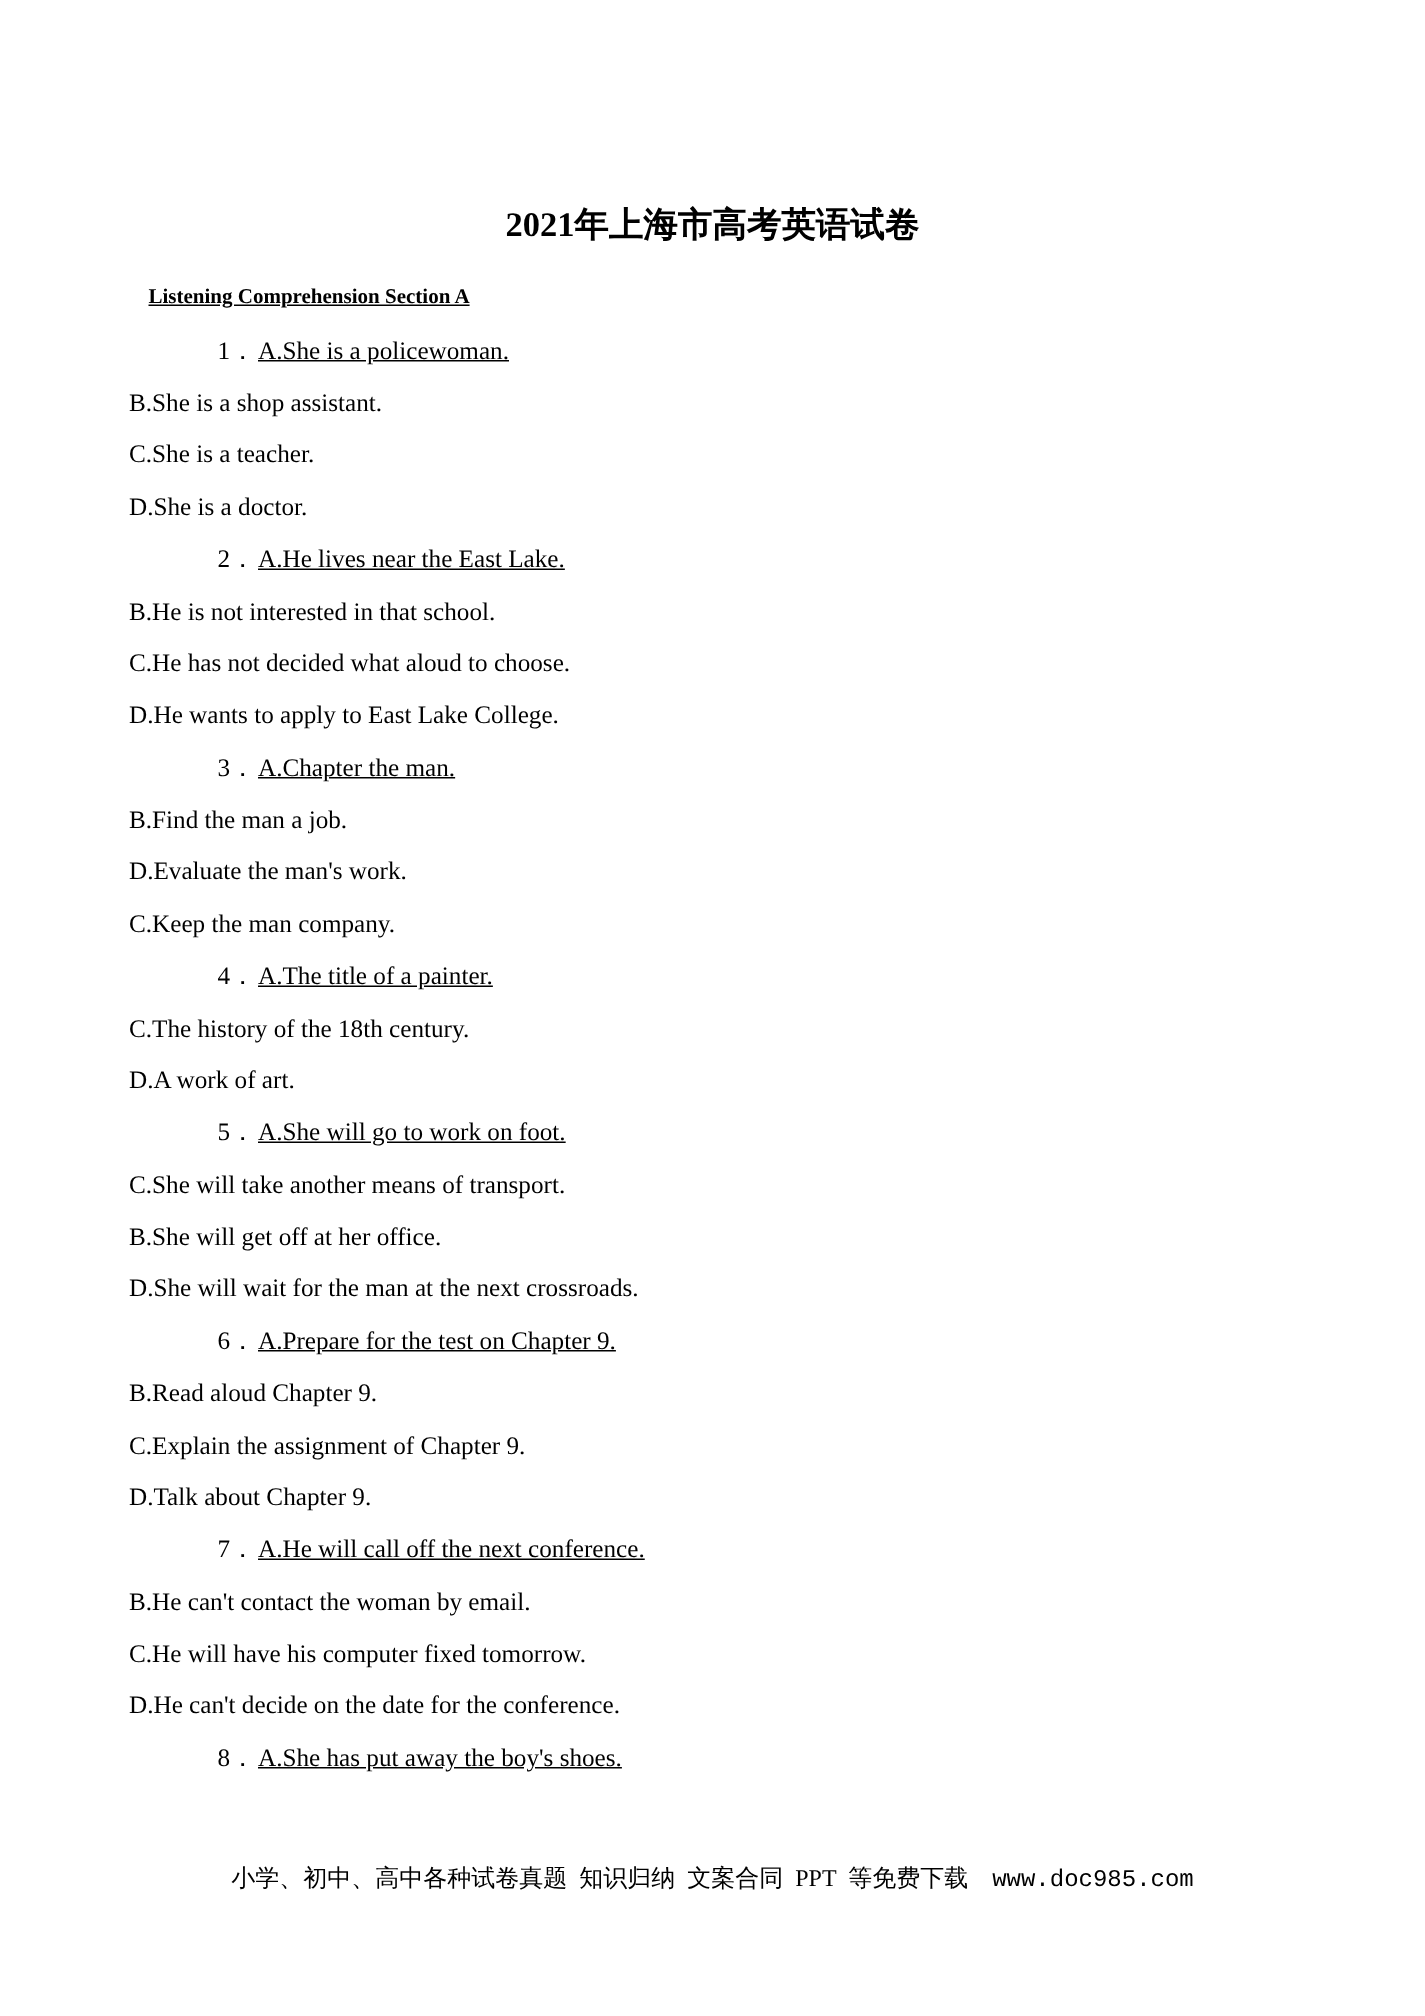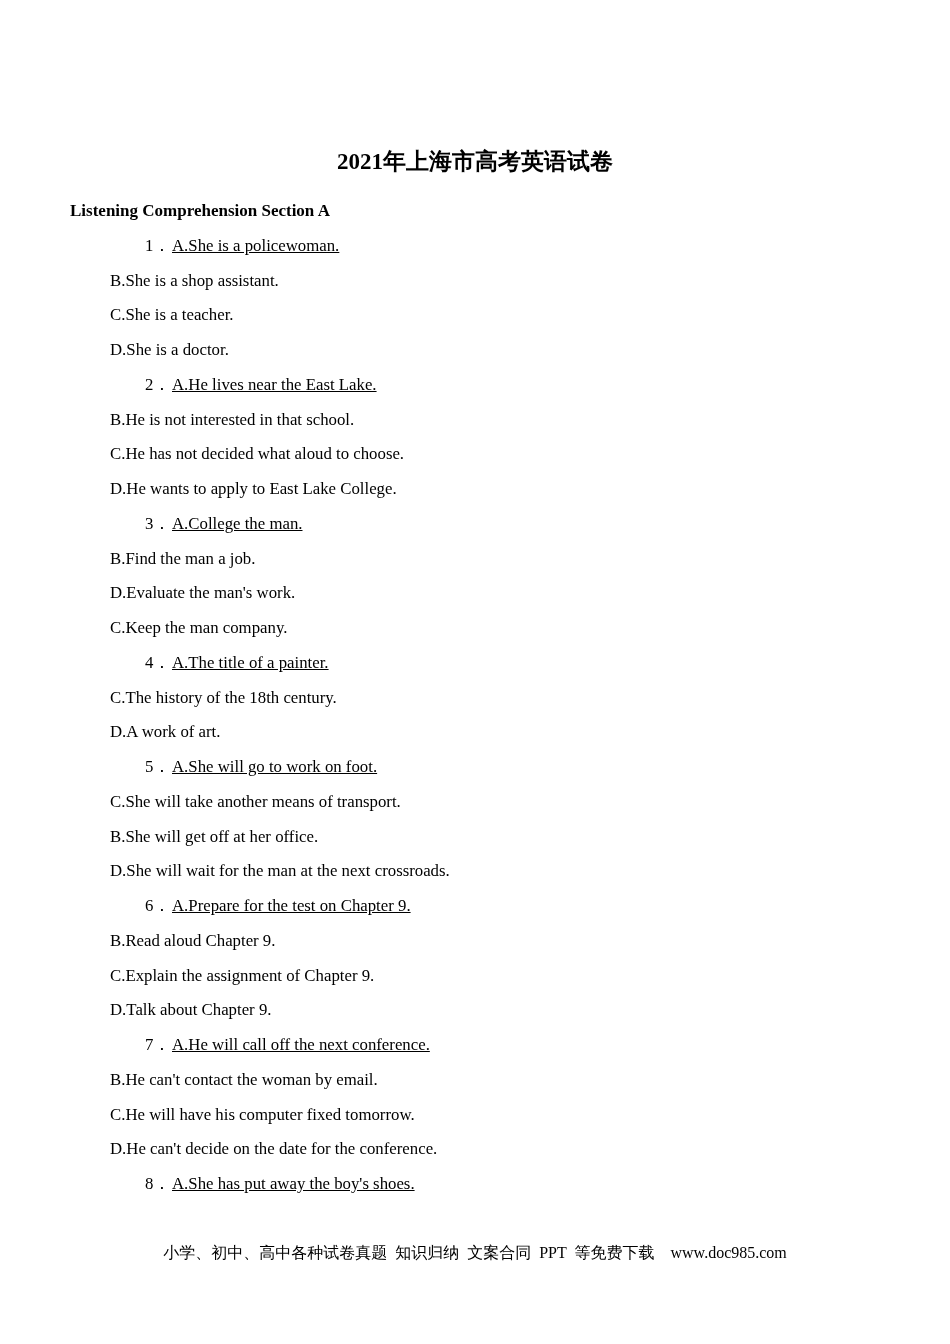--- a/index.html
+++ b/index.html
@@ -10,67 +10,68 @@
   .doc {
     position: relative;
     width: 950px;
     height: 1344px;
     background: #ffffff;
     color: #000000;
     font-family: "Liberation Serif", "DejaVu Serif", serif;
     overflow: hidden;
   }
   .title {
-    margin: 12px;
+    margin: 0;
     padding-top: 137px;
     font-size: 23px;
     line-height: 25px;
     font-weight: bold;
     text-align: center;
     font-family: "Liberation Serif", "DejaVu Serif", serif;
   }
   .content {
     margin-top: 20px;
   }
   .heading {
     font-weight: bold;
-    font-size: 17px;
+    font-size: 14px;
     line-height: 34.75px;
-    margin-left: 70px;
+    margin-left: 99px;
+    text-decoration: underline;
   }
   .line {
     font-size: 16.8px;
     line-height: 34.75px;
     white-space: nowrap;
   }
   .q-first {
     margin-left: 145px;
     text-decoration: underline;
   }
   .q-opt {
-    margin-left: 110px;
+    margin-left: 86px;
   }
   .q-num {
     display: inline-block;
     width: 27px;
   }
   .footer {
     position: absolute;
     left: 0;
     top: 1243px;
     width: 100%;
     text-align: center;
     font-size: 16px;
     line-height: 20px;
   }
   .footer .promo {
     word-spacing: 4px;
   }
   .footer .url {
-    font-family: Liberation Serif, serif;
+    font-family: Liberation Mono, monospace;
     margin-left: 16px;
   }
 </style>
 </head>
 <body>
 
 <div class="doc">
 
   <h1 class="title">2021年上海市高考英语试卷</h1>
 
@@ -79,21 +80,21 @@
 
     <div id="question-list">
         <div class="line q-first"><span class="q-num">1．</span><span>A.She is a policewoman.</span></div>
         <div class="line q-opt"><span>B.She is a shop assistant.</span></div>
         <div class="line q-opt"><span>C.She is a teacher.</span></div>
         <div class="line q-opt"><span>D.She is a doctor.</span></div>
         <div class="line q-first"><span class="q-num">2．</span><span>A.He lives near the East Lake.</span></div>
         <div class="line q-opt"><span>B.He is not interested in that school.</span></div>
         <div class="line q-opt"><span>C.He has not decided what aloud to choose.</span></div>
         <div class="line q-opt"><span>D.He wants to apply to East Lake College.</span></div>
-        <div class="line q-first"><span class="q-num">3．</span><span>A.College the man.</span></div>
+        <div class="line q-first"><span class="q-num">3．</span><span>A.Chapter the man.</span></div>
         <div class="line q-opt"><span>B.Find the man a job.</span></div>
         <div class="line q-opt"><span>D.Evaluate the man's work.</span></div>
         <div class="line q-opt"><span>C.Keep the man company.</span></div>
         <div class="line q-first"><span class="q-num">4．</span><span>A.The title of a painter.</span></div>
         <div class="line q-opt"><span>C.The history of the 18th century.</span></div>
         <div class="line q-opt"><span>D.A work of art.</span></div>
         <div class="line q-first"><span class="q-num">5．</span><span>A.She will go to work on foot.</span></div>
         <div class="line q-opt"><span>C.She will take another means of transport.</span></div>
         <div class="line q-opt"><span>B.She will get off at her office.</span></div>
         <div class="line q-opt"><span>D.She will wait for the man at the next crossroads.</span></div>

